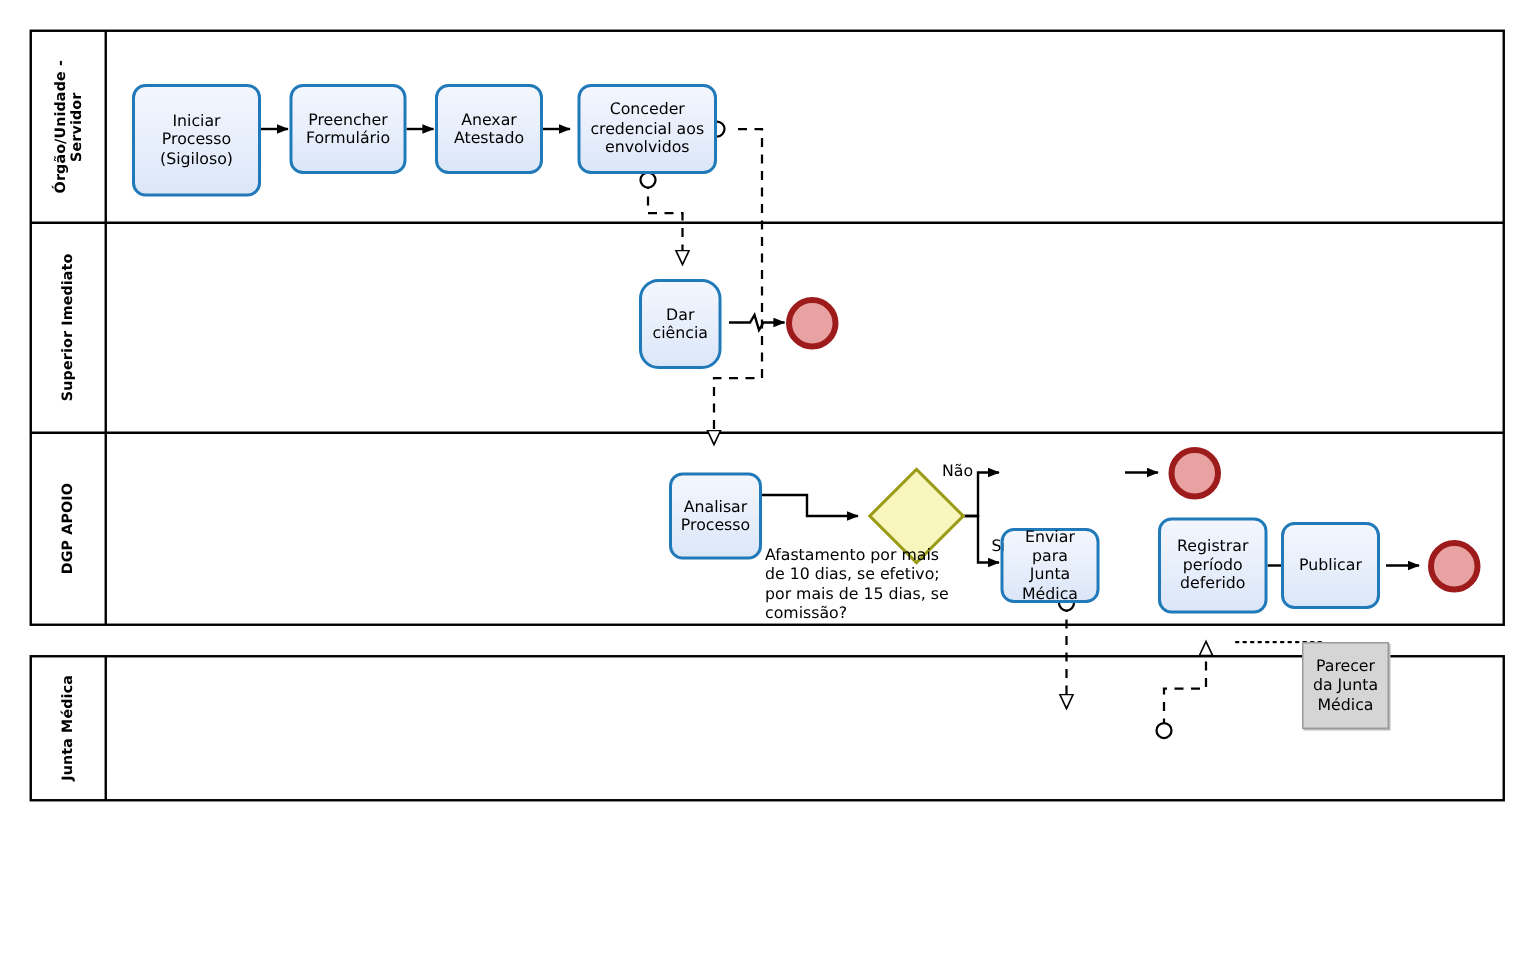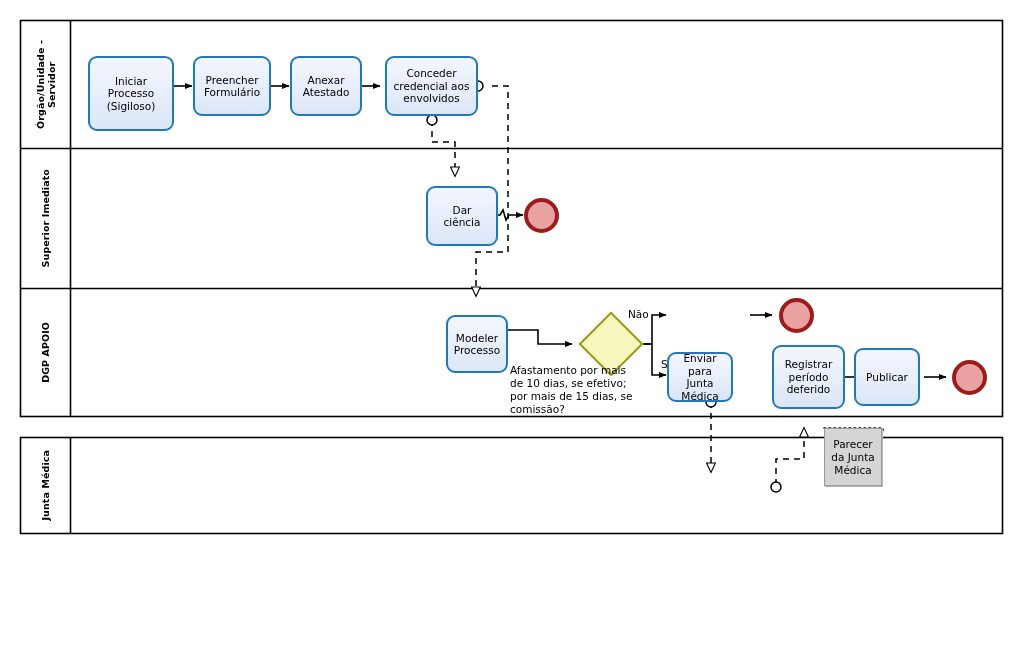--- a/index.html
+++ b/index.html
@@ -42,20 +42,21 @@
     transform:rotate(45deg);
   }
 
   
   .dataobj{
     position:absolute;box-sizing:border-box;
     background:#d5d5d5;border:1px solid #9a9a9a;
     display:flex;align-items:center;justify-content:center;text-align:center;
     font-size:10.5px;color:#000;line-height:13px;white-space:pre-line;
     box-shadow:1px 1px 0 #b9b9b9;
+    margin-left:44px;
   }
 
   
   .lbl{position:absolute;font-size:10.5px;color:#000;line-height:13px;white-space:pre-line;}
   .flowlbl{position:absolute;font-size:10.5px;color:#000;line-height:12px;padding-left:16px;}
 
   
   #bizagi{position:absolute;left:893px;top:583px;width:122px;height:56px;}
   #bz-powered{position:absolute;right:2px;top:0px;font-size:8.5px;font-weight:bold;color:#c9c9c9;letter-spacing:.2px;}
   #bz-name{position:absolute;left:0px;top:8px;font-size:33px;font-weight:bold;color:#f7c89a;
@@ -146,25 +147,25 @@
   <div class="task" style="left:88px;top:56px;width:86px;height:75px;">Iniciar Processo
 (Sigiloso)</div>
   <div class="task" style="left:193px;top:56px;width:78px;height:60px;">Preencher
 Formulário</div>
   <div class="task" style="left:290px;top:56px;width:72px;height:60px;">Anexar
 Atestado</div>
   <div class="task" style="left:385px;top:56px;width:93px;height:60px;">Conceder
 credencial aos
 envolvidos</div>
 
-  <div class="task" style="left:426px;top:186px;width:72px;height:60px;">Dar
+  <div class="task" style="left:426px;top:186px;width:55px;height:60px;border-radius:13px;">Dar
 ciência</div>
   <div class="endev" style="left:524px;top:198px;width:35px;height:35px;"></div>
 
-  <div class="task" style="left:446px;top:315px;width:62px;height:58px;">Modeler
+  <div class="task" style="left:446px;top:315px;width:62px;height:58px;">Analisar
 Processo</div>
 
   <div class="gw" style="left:588px;top:321px;width:46px;height:46px;"></div>
 
   <div class="lbl" style="left:510px;top:364px;width:130px;">Afastamento por mais
 de 10 dias, se efetivo;
 por mais de 15 dias, se
 comissão?</div>
 
   <div class="flowlbl" style="left:612px;top:308px;">Não</div>

